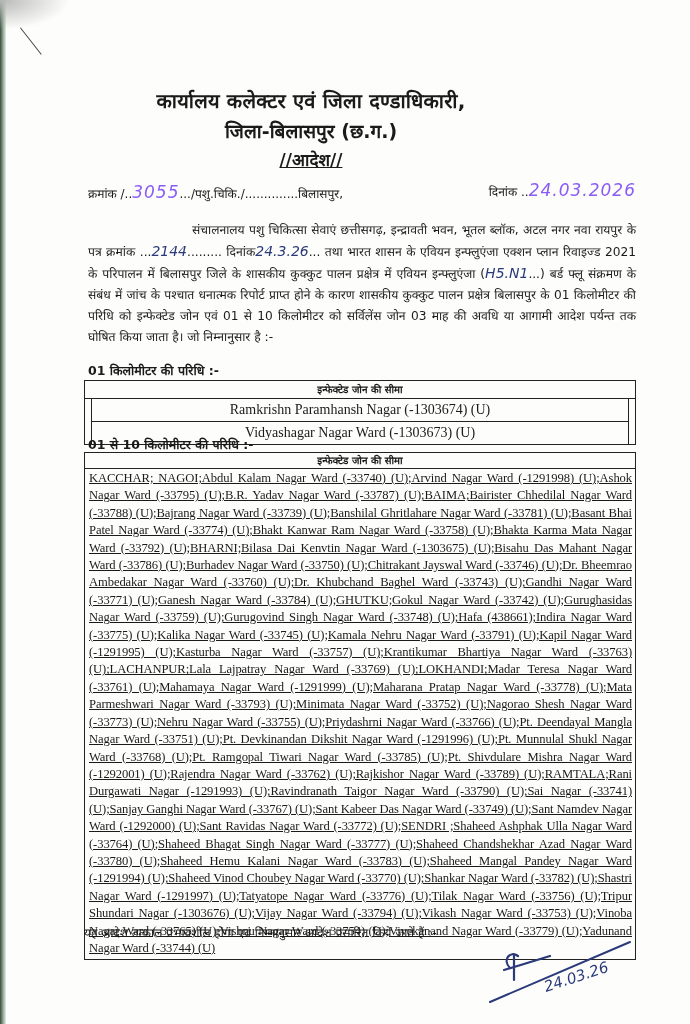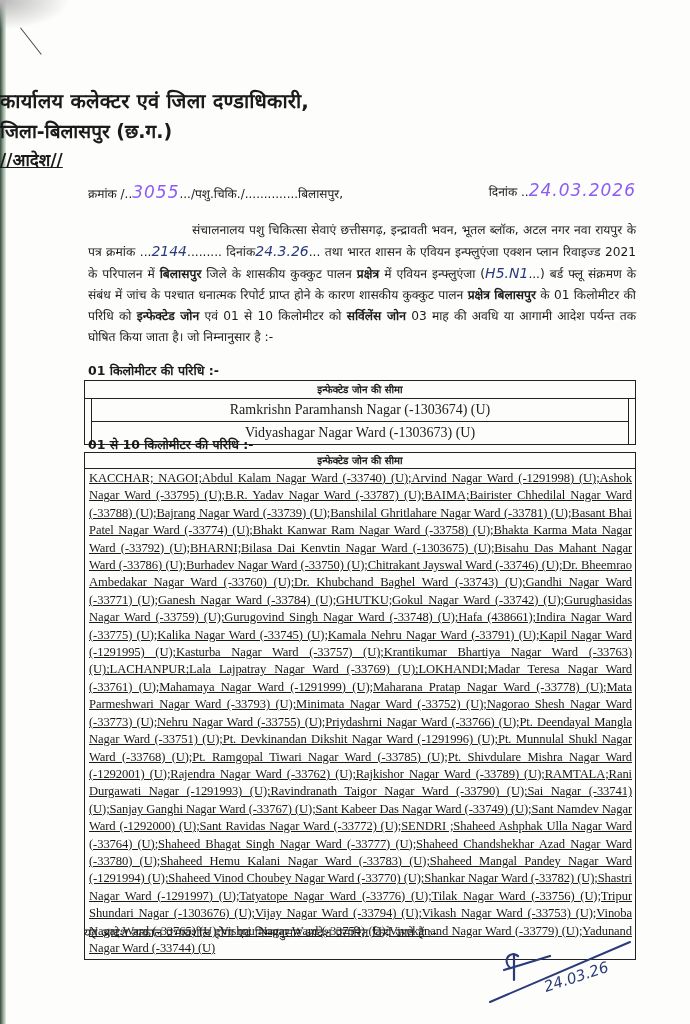--- a/index.html
+++ b/index.html
@@ -16,41 +16,41 @@
     .top-shadow {
       position: absolute; left: 0; top: 0; width: 70px; height: 30px;
       background: radial-gradient(ellipse at 0 0, #b8b8b8 0%, rgba(255,255,255,0) 70%);
     }
     .pen-mark {
       position: absolute; left: 20px; top: 28px; width: 1px; height: 34px;
       background: #444; transform: rotate(-38deg); transform-origin: top left;
     }
     .page { position: absolute; left: 0; top: 0; width: 690px; height: 1024px; }
 
-    .header { position: absolute; top: 86px; left: 0; width: 622px; }
+    .header { position: absolute; top: 86px; left: 0; width: 622px; text-align: center; }
     .header .t1 { font-family: "DejaVu Sans", sans-serif; font-weight: bold; font-size: 20px; line-height: 30px; letter-spacing: 0.2px; }
     .header .t2 { font-family: "DejaVu Sans", sans-serif; font-weight: bold; font-size: 19px; line-height: 30px; }
     .header .t3 { font-family: "DejaVu Sans", sans-serif; font-weight: bold; font-size: 17px; line-height: 28px; text-decoration: underline; }
 
     .refline {
       position: absolute; top: 176px; left: 88px; width: 548px; height: 24px;
       font-family: "DejaVu Sans", sans-serif; font-size: 12px;
     }
     .refline .left { position: absolute; left: 0; top: 6px; }
     .refline .right { position: absolute; right: 0; top: 4px; margin-left: 33px; }
     .hand { font-family: "DejaVu Sans", sans-serif; font-style: italic; color: #8b5cf6; font-size: 17px; letter-spacing: 1px; }
     .dots { letter-spacing: 0; }
 
     .para {
       position: absolute; top: 220px; left: 88px; width: 548px;
       font-family: "DejaVu Sans", sans-serif; font-size: 12.2px; line-height: 21px;
       text-align: justify;
     }
     .para .indent { display: inline-block; width: 104px; }
-    .para b { font-weight: bold; }
+    .para b { font-weight: normal; }
     .hand-sm { font-style: italic; color: #2a3a7a; font-size: 14px; }
 
     .section-title {
       position: absolute; left: 88px; font-family: "DejaVu Sans", sans-serif;
       font-weight: bold; font-size: 12.5px;
     }
     .tbl1 {
       position: absolute; left: 84px; top: 380px; width: 552px;
       border: 1.2px solid #222; box-sizing: border-box;
     }

